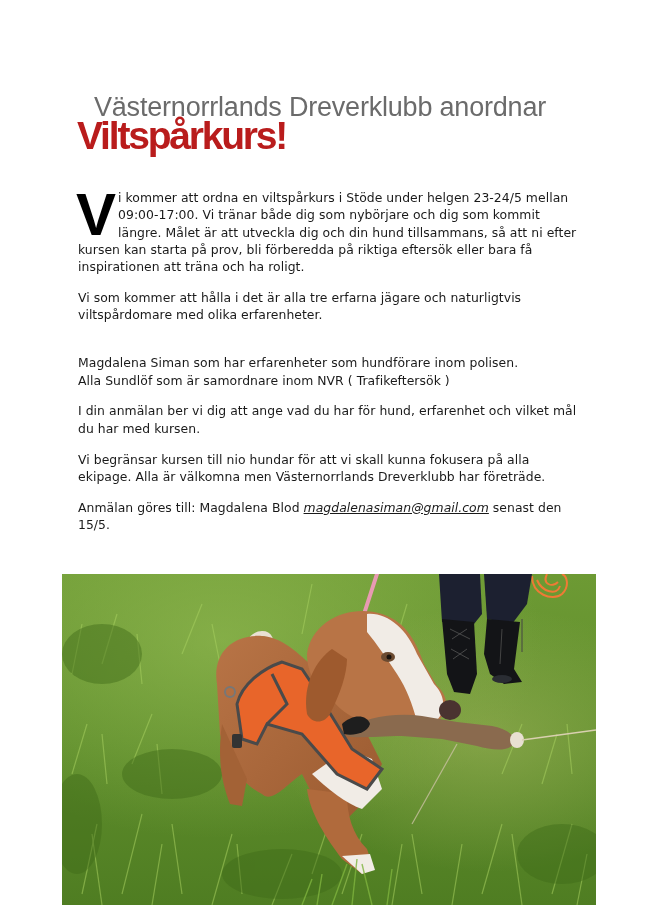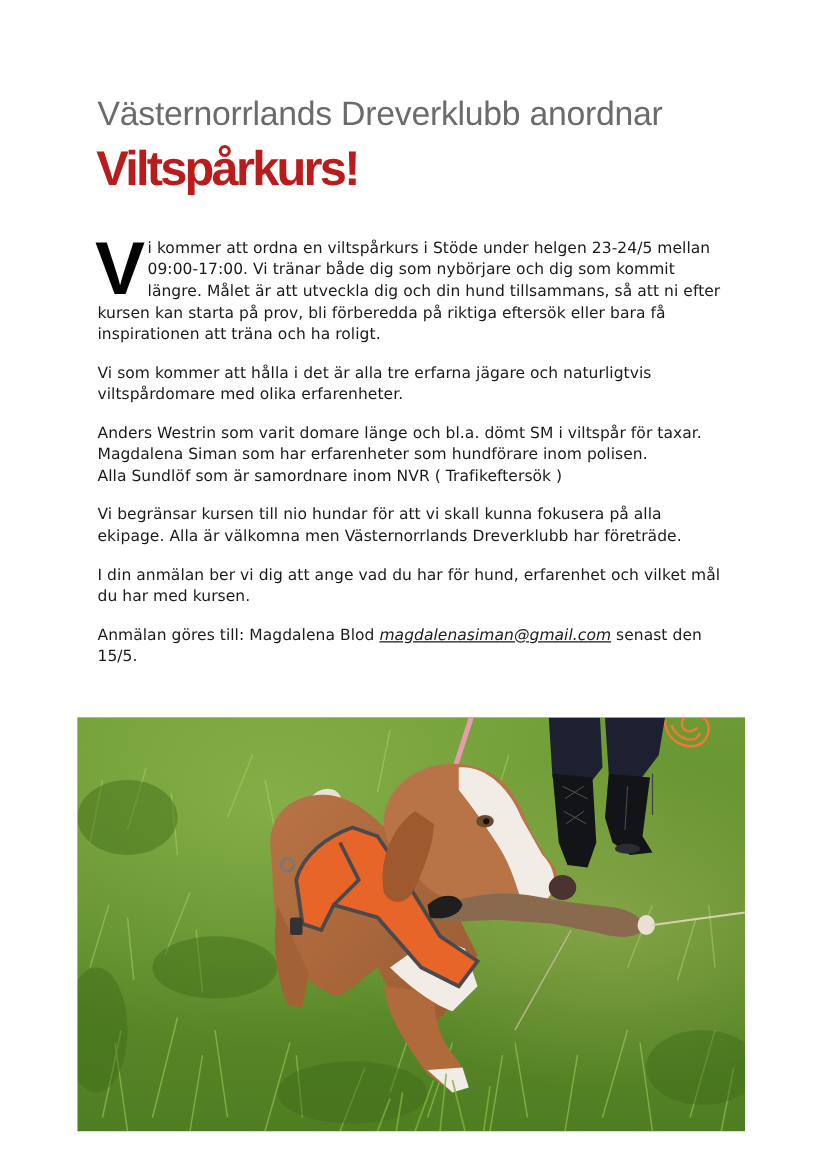--- a/index.html
+++ b/index.html
@@ -22,21 +22,21 @@
     }
     .subtitle {
       position: absolute;
       left: 78px;
       top: 74px;
       font-family: "Liberation Sans", sans-serif;
       font-size: 27px;
       color: #6b6b6b;
       letter-spacing: -0.2px;
       white-space: nowrap;
-      margin: 0;
+      margin: 16px;
       font-weight: normal;
       line-height: 34px;
     }
     .title {
       position: absolute;
       left: 77px;
       top: 108px;
       font-family: Liberation Sans, sans-serif;
       font-size: 39px;
       font-weight: bold;
@@ -96,26 +96,26 @@
 
   <h2 class="subtitle">Västernorrlands Dreverklubb anordnar</h2>
   <h1 class="title">Viltspårkurs!</h1>
 
   <div class="body-text">
     <p>
       <span class="dropcap">V</span><span>i kommer att ordna en viltspårkurs i Stöde under helgen 23-24/5 mellan 09:00-17:00. Vi tränar både dig som nybörjare och dig som kommit längre. Målet är att utveckla dig och din hund tillsammans, så att ni efter kursen kan starta på prov, bli förberedda på riktiga eftersök eller bara få inspirationen att träna och ha roligt.</span>
     </p>
     <p>Vi som kommer att hålla i det är alla tre erfarna jägare och naturligtvis viltspårdomare med olika erfarenheter.</p>
     <p>
-      <span>Anders Westrin som varit domare länge och bl.a. dömt SM i viltspår för taxar.</span><br>
+      <br>
       <span>Magdalena Siman som har erfarenheter som hundförare inom polisen.</span><br>
       <span>Alla Sundlöf som är samordnare inom NVR ( Trafikeftersök )</span>
     </p>
+    <p>I din anmälan ber vi dig att ange vad du har för hund, erfarenhet och vilket mål du har med kursen.</p>
     <p>Vi begränsar kursen till nio hundar för att vi skall kunna fokusera på alla ekipage. Alla är välkomna men Västernorrlands Dreverklubb har företräde.</p>
-    <p>I din anmälan ber vi dig att ange vad du har för hund, erfarenhet och vilket mål du har med kursen.</p>
     <p>
       <span>Anmälan göres till: Magdalena Blod </span><a class="email-link">magdalenasiman@gmail.com</a><span> senast den 15/5.</span>
     </p>
   </div>
 
   <div class="photo">
     <svg width="534" height="331" viewBox="0 0 534 331" xmlns="http://www.w3.org/2000/svg">
       <defs>
         <linearGradient id="grassGrad" x1="0" y1="0" x2="0" y2="1">
           <stop offset="0" stop-color="#6d9a34"></stop>

